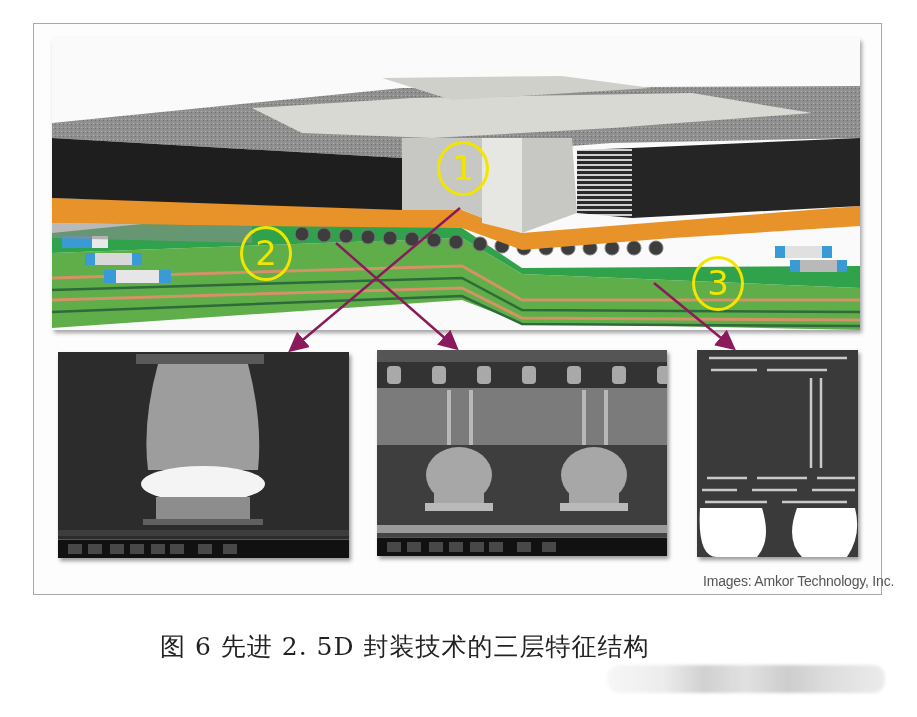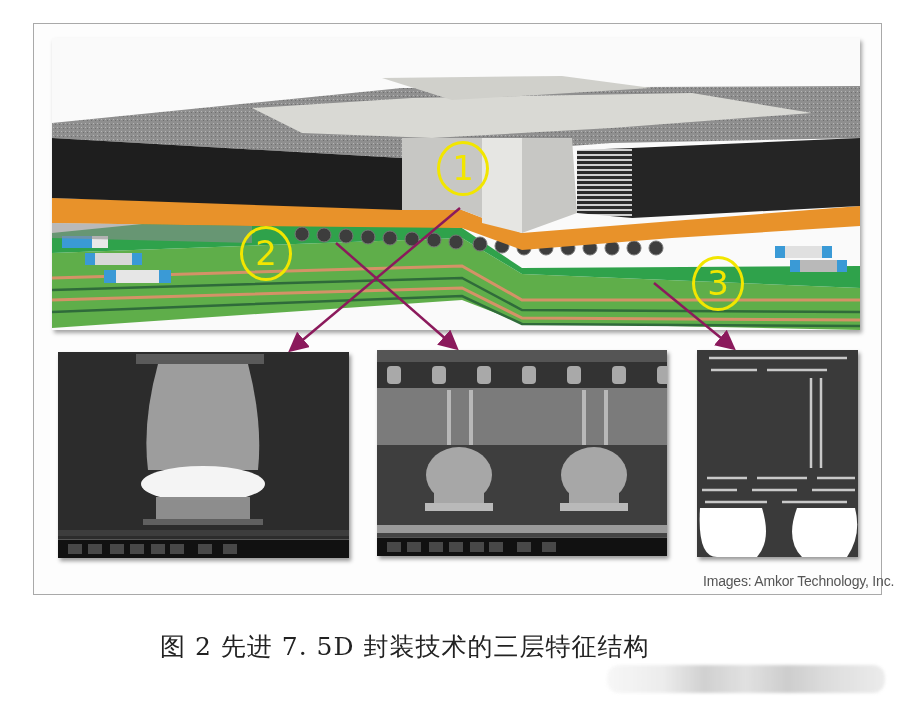--- a/index.html
+++ b/index.html
@@ -192,15 +192,15 @@
       <line x1="114" y1="28" x2="114" y2="118"></line>
         <line x1="124" y1="28" x2="124" y2="118"></line>
     </g>
     <path d="M3,158 Q0,207 20,207 L60,207 Q75,190 65,158 Z" fill="#ffffff"></path>
     <path d="M100,158 Q88,190 105,207 L150,207 Q165,185 158,158 Z" fill="#ffffff"></path>
   </svg>
 </div>
 
 <div id="credit" class="abs">Images: Amkor Technology, Inc.</div>
 
-<div id="caption" class="abs">图 2  先进  7. 5D 封装技术的三层特征结构</div>
+<div id="caption" class="abs">图 6  先进  2. 5D 封装技术的三层特征结构</div>
 
 <div id="watermark" class="abs"></div>
 
 </body></html>

